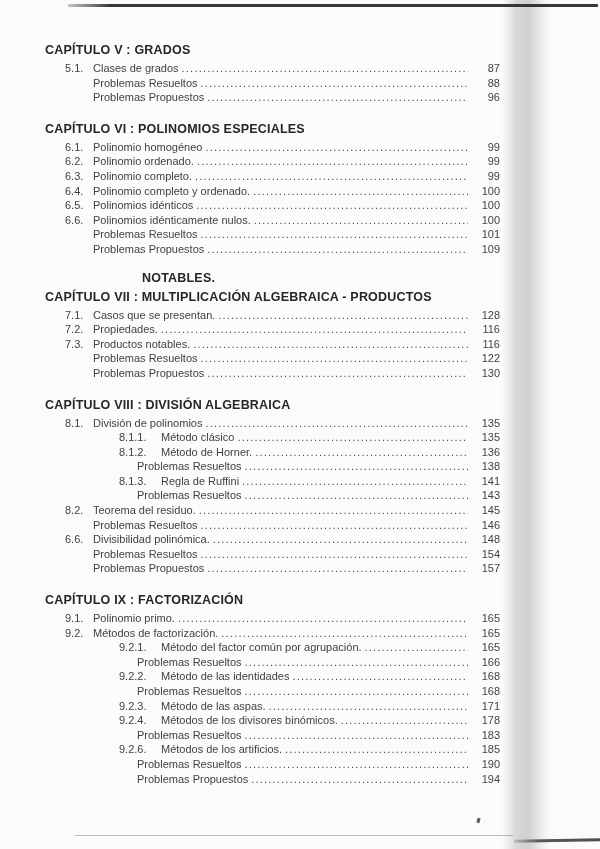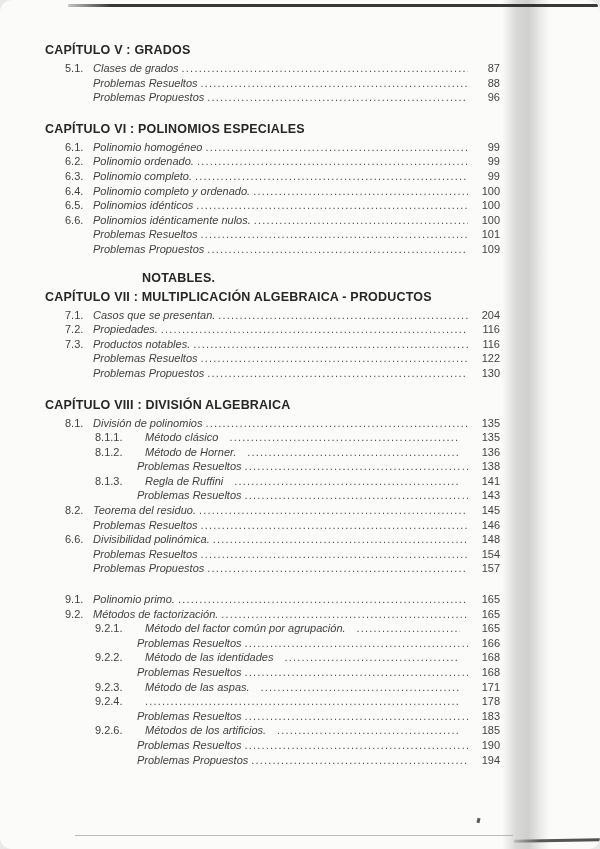--- a/index.html
+++ b/index.html
@@ -6,21 +6,20 @@
   html,body { width:600px; height:849px; }
   body {
     font-family:"Liberation Sans", sans-serif;
     background:#e9e9e7;
   }
   .page {
     position:relative;
     width:600px; height:849px;
     background:#fbfbf9;
     overflow:hidden;
-    border-radius:12px;
   }
   
   .artifact { position:absolute; pointer-events:none; }
   .top-line {
     top:4px; left:68px; right:2px; height:3px;
     background:linear-gradient(90deg, rgba(35,35,35,0.25), rgba(35,35,35,0.9) 8%, rgba(35,35,35,0.9));
     border-radius:1px; z-index:3;
   }
   .shadow-band {
     top:0; bottom:0; left:502px; width:48px; z-index:1;
@@ -62,25 +61,25 @@
   .chapter-title.line2 { margin-top:-3px; margin-bottom:3px; }
   .row {
     display:flex; align-items:baseline;
     margin-right:100px;
     font-size:11px; line-height:14.6px;
     color:#424242;
   }
   .level-1 { margin-left:65px;justify-content:space-between; }
   .level-1 .num { flex:0 0 28px; }
   .level-2 { margin-left:93px; }
-  .level-3 { margin-left:95px;gap:8px; }
+  .level-3 { margin-left:119px; }
   .level-3 .num { flex:0 0 42px; }
   .level-4 { margin-left:137px; }
   .num { white-space:nowrap; }
-  .label { white-space:nowrap; padding-right:3px;font-style:italic; }
+  .label { white-space:nowrap; padding-right:3px; }
   .dots { flex:1 1 auto; overflow:hidden; white-space:nowrap; color:#4c4c4c; }
   .dots::after {
     content:"........................................................................................................................";
     letter-spacing:1.2px;
   }
   .pg { flex:0 0 26px; margin-left:6px; text-align:right; white-space:nowrap; }
 </style>
 </head>
 <body>
 
@@ -159,21 +158,21 @@
           <span class="pg">109</span>
         </div>
       </div>
       <div class="chapter">
         <div class="chapter-title line2">NOTABLES.</div>
         <div class="chapter-title">CAPÍTULO VII : MULTIPLICACIÓN ALGEBRAICA - PRODUCTOS</div>
         <div class="row level-1">
           <span class="num">7.1.</span>
           <span class="label">Casos que se presentan.</span>
           <span class="dots"></span>
-          <span class="pg">204</span>
+          <span class="pg">128</span>
         </div>
         <div class="row level-1">
           <span class="num">7.2.</span>
           <span class="label">Propiedades.</span>
           <span class="dots"></span>
           <span class="pg">116</span>
         </div>
         <div class="row level-1">
           <span class="num">7.3.</span>
           <span class="label">Productos notables.</span>
@@ -249,20 +248,21 @@
           <span class="dots"></span>
           <span class="pg">154</span>
         </div>
         <div class="row level-2">
           <span class="label">Problemas Propuestos</span>
           <span class="dots"></span>
           <span class="pg">157</span>
         </div>
       </div>
       <div class="chapter">
+        <div class="chapter-title">CAPÍTULO IX : FACTORIZACIÓN</div>
         <div class="row level-1">
           <span class="num">9.1.</span>
           <span class="label">Polinomio primo.</span>
           <span class="dots"></span>
           <span class="pg">165</span>
         </div>
         <div class="row level-1">
           <span class="num">9.2.</span>
           <span class="label">Métodos de factorización.</span>
           <span class="dots"></span>
@@ -291,20 +291,21 @@
           <span class="pg">168</span>
         </div>
         <div class="row level-3">
           <span class="num">9.2.3.</span>
           <span class="label">Método de las aspas.</span>
           <span class="dots"></span>
           <span class="pg">171</span>
         </div>
         <div class="row level-3">
           <span class="num">9.2.4.</span>
+          <span class="label">Métodos de los divisores binómicos.</span>
           <span class="dots"></span>
           <span class="pg">178</span>
         </div>
         <div class="row level-4">
           <span class="label">Problemas Resueltos</span>
           <span class="dots"></span>
           <span class="pg">183</span>
         </div>
         <div class="row level-3">
           <span class="num">9.2.6.</span>

